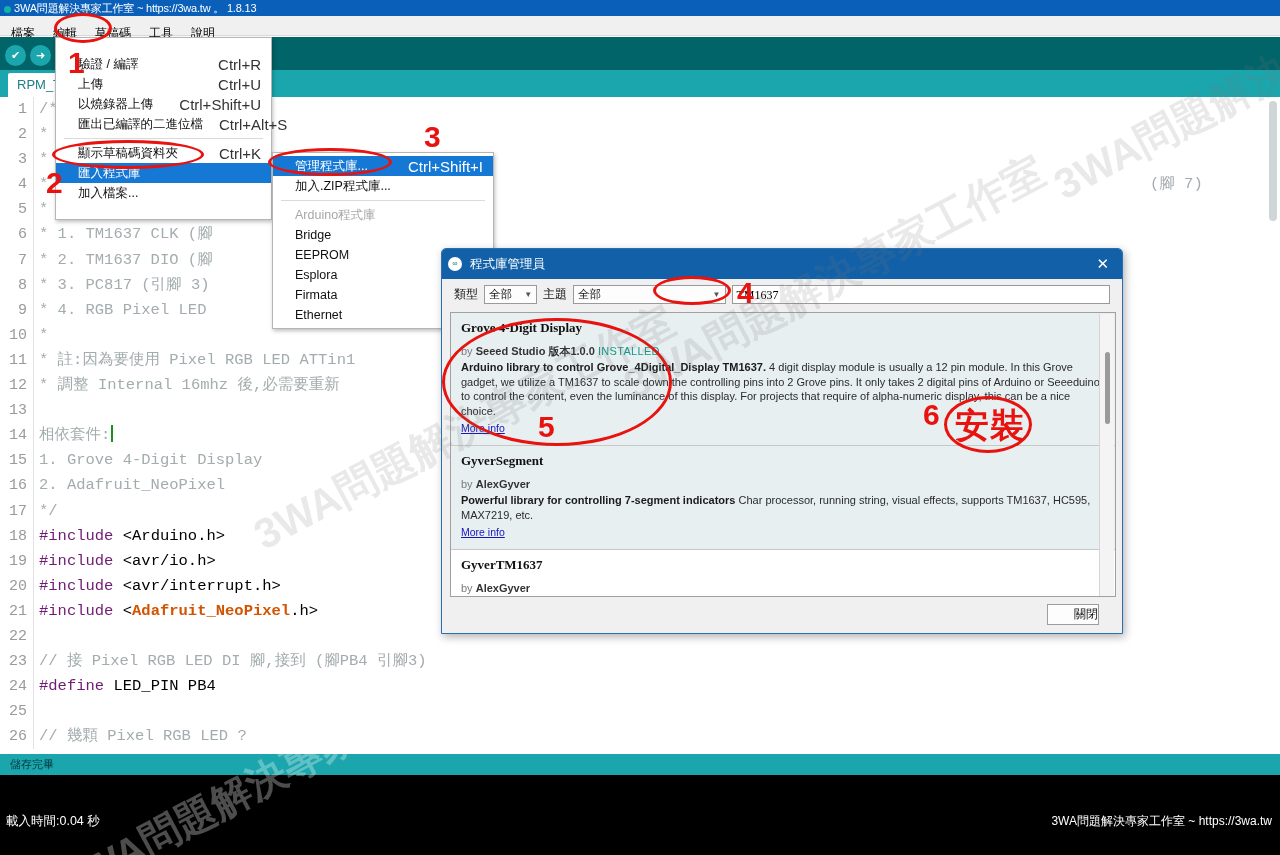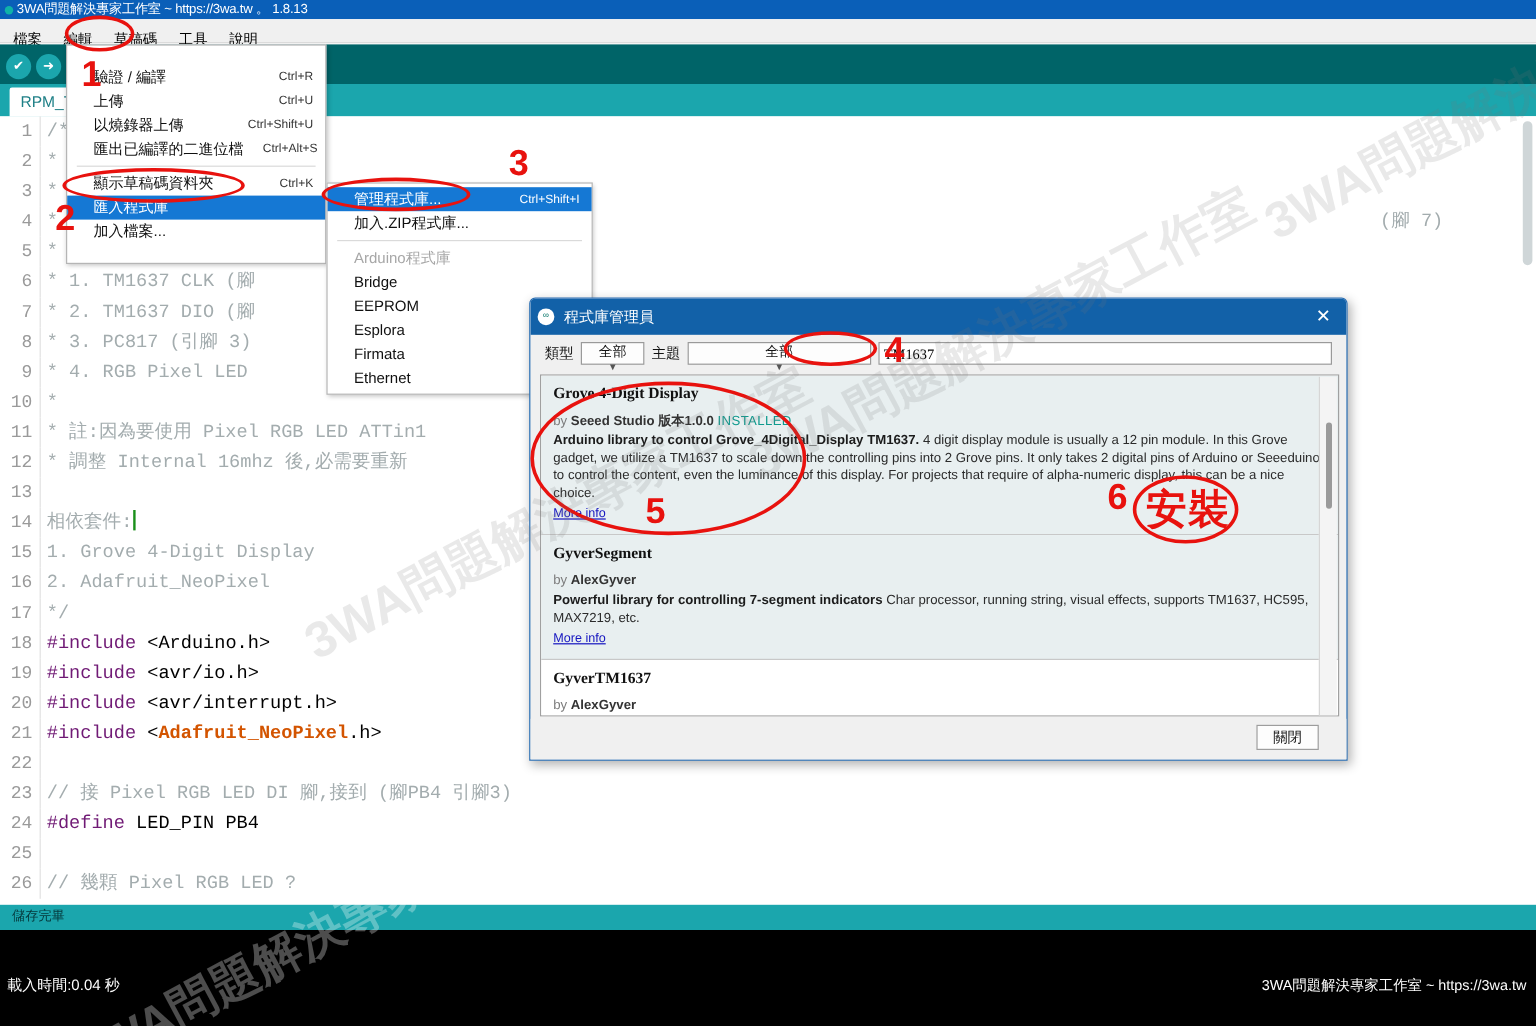--- a/index.html
+++ b/index.html
@@ -195,21 +195,21 @@
     display: flex;
     justify-content: space-between;
     align-items: center;
     padding: 2px 10px 2px 22px;
     height: 20px;
     color: #101010;
     white-space: nowrap;
   }
   .mrow.sel { background: #1578d4; color: #ffffff; }
   .mrow.dim { color: #a7a7a7; }
-  .mrow .acc { color: #333; font-size: 10px; padding-left: 16px; }
+  .mrow .acc { color: #333; font-size: 15px; padding-left: 16px; }
   .mrow.sel .acc { color: #ffffff; }
   .msep { height: 1px; background: #dadada; margin: 4px 8px; }
 
   
   #libmgr {
     position: absolute; left: 441px; top: 248px;
     width: 682px; height: 386px;
     background: #f0f0f0;
     border: 1px solid #2a6fb5;
     box-shadow: 2px 3px 9px rgba(0,0,0,0.3);
@@ -255,21 +255,20 @@
   .flabel { white-space: nowrap; }
   .fselect {
     height: 19px;
     border: 1px solid #9a9a9a;
     background: #fdfdfd;
     font-size: 11.5px;
     display: flex;
     align-items: center;
     padding: 0 4px;
     justify-content: space-between;
-    flex-direction: column;
   }
   #sel-type { width: 62px; }
   #sel-topic { width: 182px; }
   .fselect .chev { font-size: 8px; color: #555; }
   #search-box {
     width: 455px; height: 19px;
     border: 1px solid #9a9a9a;
     background: #ffffff;
     font-size: 12px;
     font-family: "Liberation Serif", serif;
@@ -330,21 +329,21 @@
     width: 682px; height: 34px;
     background: #f0f0f0;
   }
   #btn-close {
     position: absolute; right: 25px; top: 5px;
     width: 52px; height: 21px;
     background: #fdfdfd;
     border: 1px solid #9d9d9d;
     font-size: 12px;
     line-height: 19px;
-    text-align: center;
+    text-align: right;
     color: #111;
     margin-left: 47px;
   }
 
   
   #annot { position: absolute; left: 0; top: 0; width: 1280px; height: 855px; pointer-events: none; }
   .num {
     position: absolute;
     color: #e8120e;
     font-family: "Liberation Sans", sans-serif;

